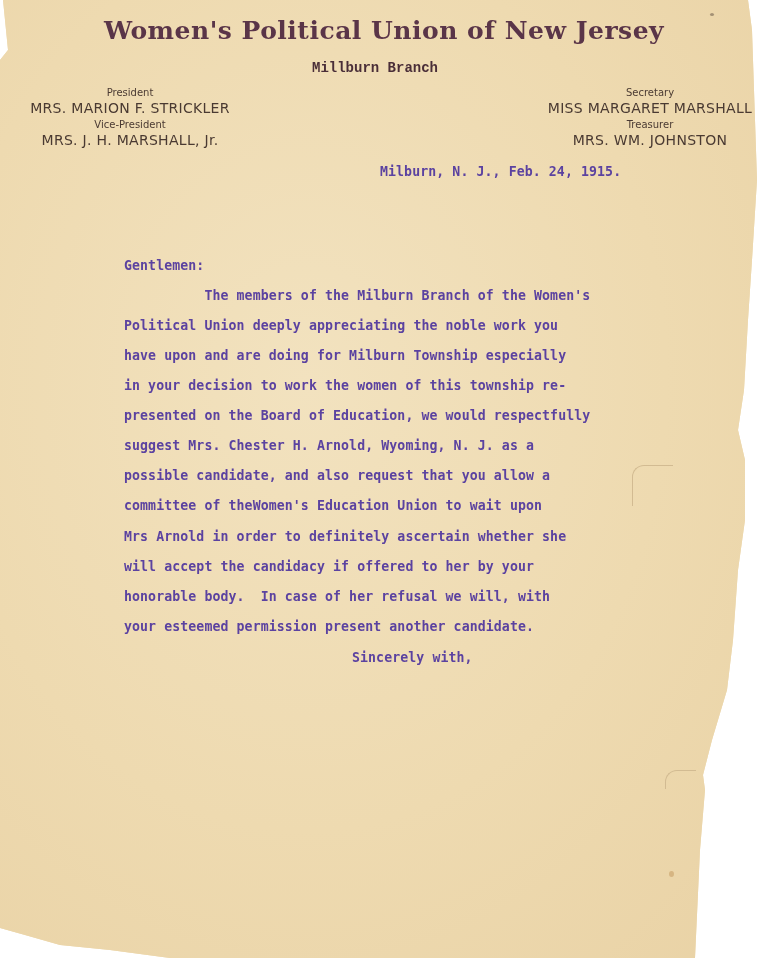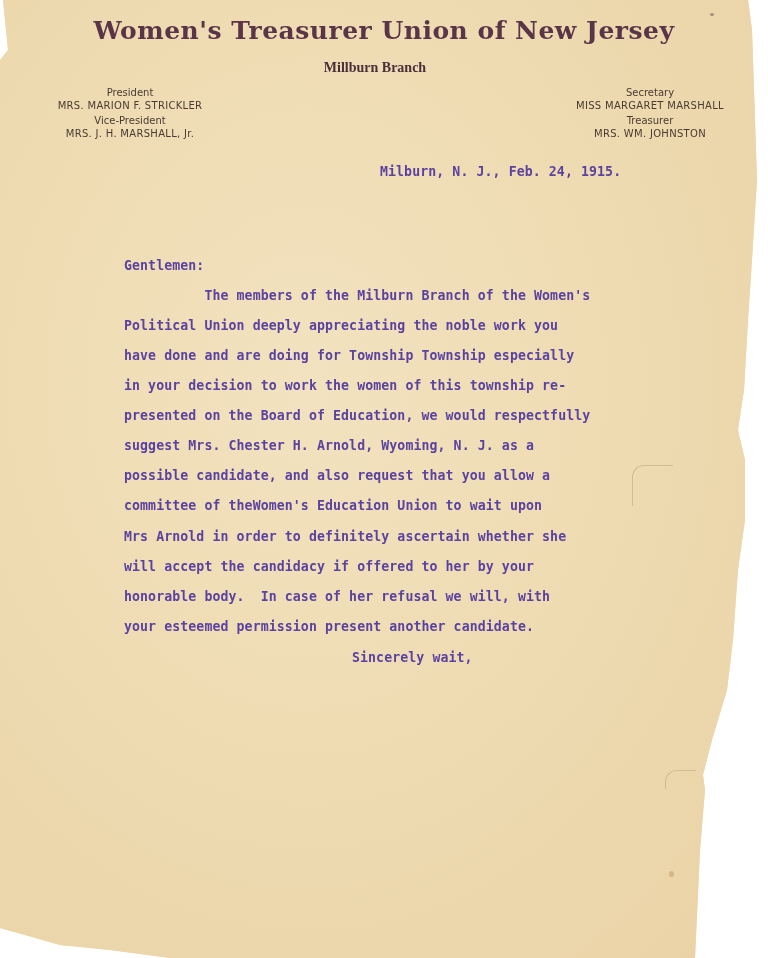--- a/index.html
+++ b/index.html
@@ -35,42 +35,42 @@
     font-weight: bold;
     font-size: 25px;
     letter-spacing: 0.5px;
     color: #5a3548;
   }
   .letterhead-branch {
     position: absolute;
     left: 0; width: 750px;
     top: 60px;
     text-align: center;
-    font-family: Liberation Serif, serif;
+    font-family: Liberation Mono, monospace;
     font-weight: bold;
     font-size: 14px;
     color: #4a2e38;
   }
   .officers {
     position: absolute;
     top: 88px;
     text-align: center;
     font-family: "DejaVu Sans", sans-serif;
     color: #4a3a32;
     line-height: 1;
   }
   .officers.left { left: 30px; width: 200px; }
   .officers.right { left: 540px; width: 220px; }
   .officer-role {
     font-size: 10px;
     margin-bottom: 3px;
     display: block;
   }
   .officer-name {
-    font-size: 10px;
+    font-size: 14px;
     letter-spacing: 0.3px;
     display: block;
     margin-bottom: 5px;
   }
   .typed {
     position: absolute;
     font-family: "DejaVu Sans Mono", monospace;
     font-weight: bold;
     font-size: 13.2px;
     color: #5b42a0;
@@ -93,21 +93,21 @@
     border-left: 1px solid #d2bb92;
     border-top: 1px solid #d2bb92;
     border-radius: 12px 0 0 0;
   }
 </style>
 </head>
 <body>
 
 <div class="paper">
 
-  <div class="letterhead-title">Women's Treasurer Union of New Jersey</div>
+  <div class="letterhead-title">Women's Political Union of New Jersey</div>
   <div class="letterhead-branch">Millburn Branch</div>
 
   <div class="officers left">
     <span class="officer-role">President</span>
     <span class="officer-name">MRS. MARION F. STRICKLER</span>
     <span class="officer-role">Vice-President</span>
     <span class="officer-name">MRS. J. H. MARSHALL, Jr.</span>
   </div>
 
   <div class="officers right">
@@ -116,31 +116,31 @@
     <span class="officer-role">Treasurer</span>
     <span class="officer-name">MRS. WM. JOHNSTON</span>
   </div>
 
   <div class="typed dateline">Milburn, N. J., Feb. 24, 1915.</div>
   <div class="typed salutation">Gentlemen:</div>
 
   <div>
     <div class="typed body-line" style="top:288px">          The members of the Milburn Branch of the Women's</div>
     <div class="typed body-line" style="top:318px">Political Union deeply appreciating the noble work you</div>
-    <div class="typed body-line" style="top:348px">have done and are doing for Township Township especially</div>
+    <div class="typed body-line" style="top:348px">have upon and are doing for Milburn Township especially</div>
     <div class="typed body-line" style="top:378px">in your decision to work the women of this township re-</div>
     <div class="typed body-line" style="top:408px">presented on the Board of Education, we would respectfully</div>
     <div class="typed body-line" style="top:438px">suggest Mrs. Chester H. Arnold, Wyoming, N. J. as a</div>
     <div class="typed body-line" style="top:468px">possible candidate, and also request that you allow a</div>
     <div class="typed body-line" style="top:498px">committee of theWomen's Education Union to wait upon</div>
     <div class="typed body-line" style="top:529px">Mrs Arnold in order to definitely ascertain whether she</div>
     <div class="typed body-line" style="top:559px">will accept the candidacy if offered to her by your</div>
     <div class="typed body-line" style="top:589px">honorable body.  In case of her refusal we will, with</div>
     <div class="typed body-line" style="top:619px">your esteemed permission present another candidate.</div>
   </div>
 
-  <div class="typed closing">Sincerely wait,</div>
+  <div class="typed closing">Sincerely with,</div>
 
   <div class="tear" style="left:632px; top:465px; width:40px; height:40px;"></div>
   <div class="tear" style="left:665px; top:770px; width:30px; height:18px;"></div>
   <div class="smudge" style="left:669px; top:871px; width:5px; height:6px;"></div>
   <div class="smudge" style="left:710px; top:13px; width:4px; height:3px; background:#6a5a48;"></div>
 </div>
 
 </body></html>

